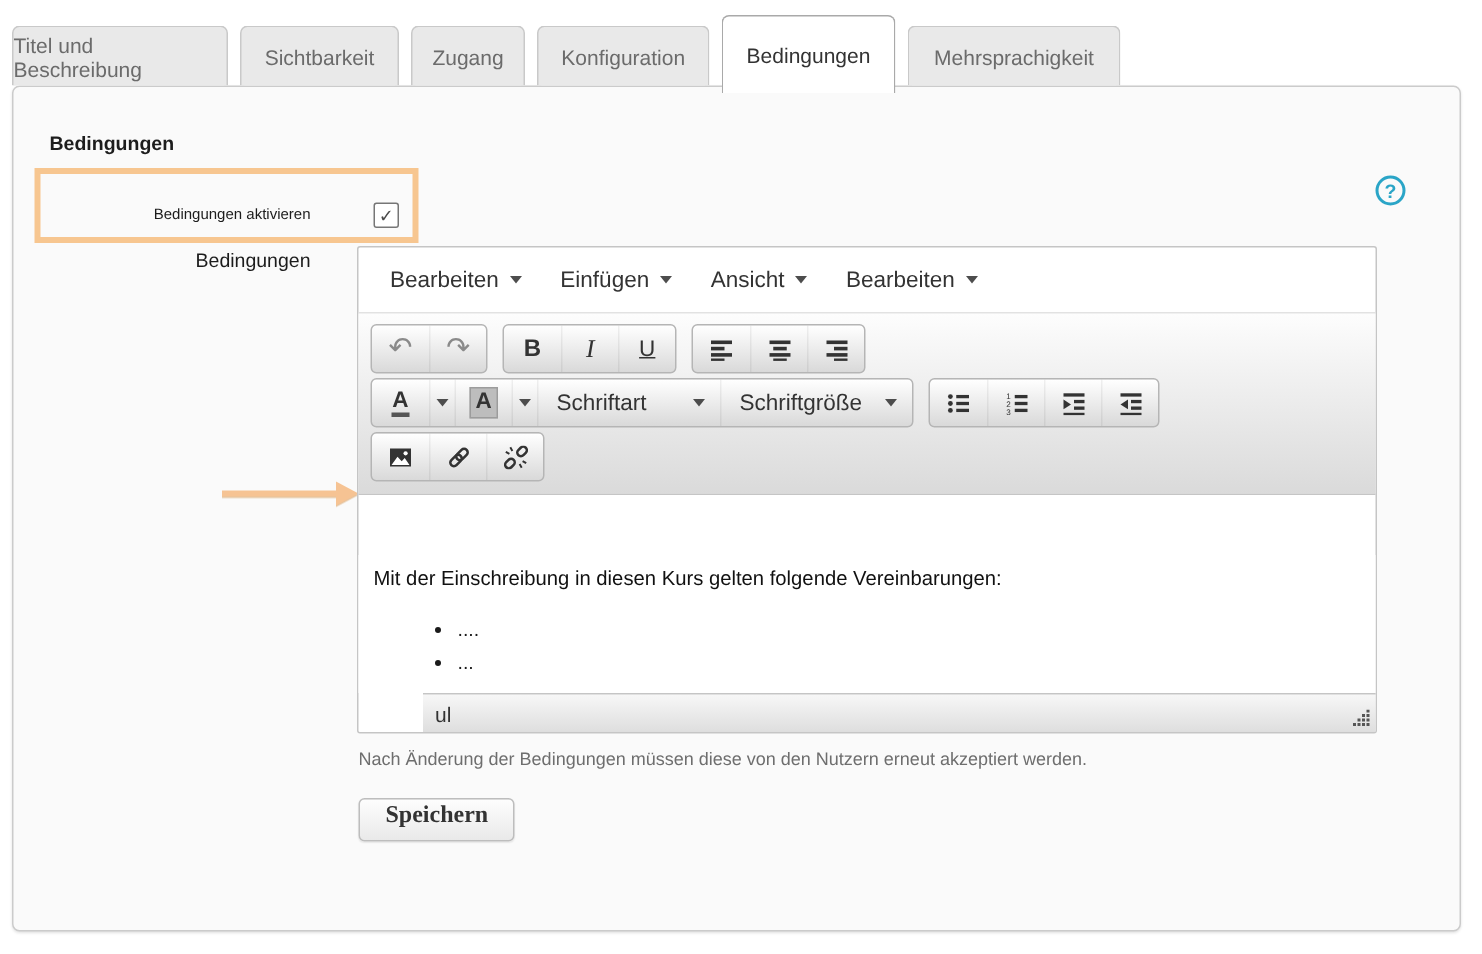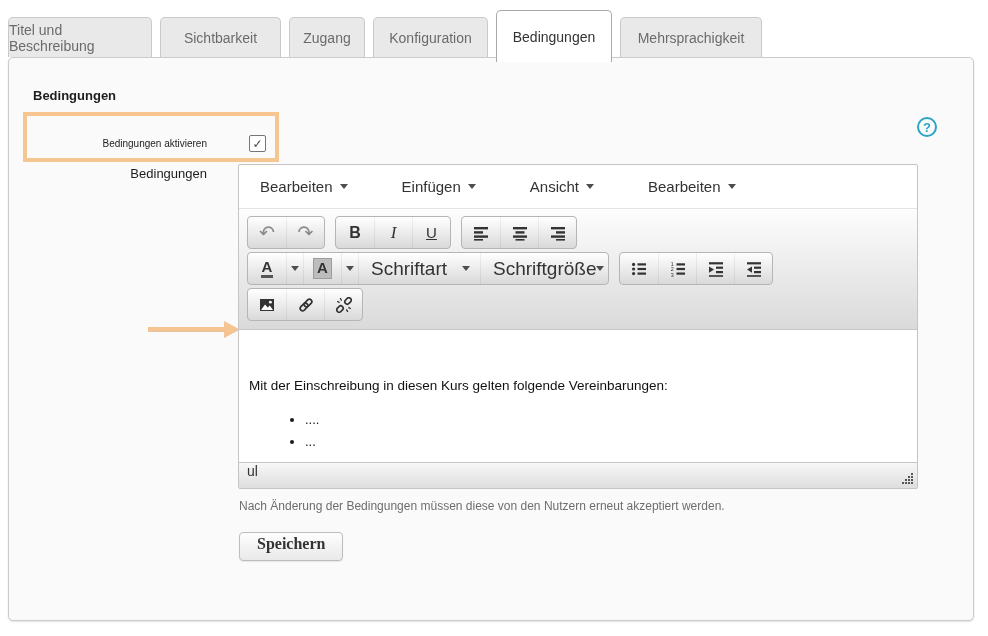--- a/index.html
+++ b/index.html
@@ -6,21 +6,21 @@
   html,body { background:#fff; }
   body { font-family:"Liberation Sans", sans-serif; }
   .stage { position:relative; width:988px; height:636px; background:#fff; overflow:hidden; }
 
   
   .tabbar { position:absolute; left:8px; top:10px; height:47px; display:flex; align-items:flex-end; gap:8px; z-index:3; }
   .tab { background:#e9e9e9; border:1px solid #c9c9c9; border-bottom:none; border-radius:5px 5px 0 0;
          color:#6b6b6b; font-size:14px; height:40px; display:flex; align-items:center; justify-content:center;
          cursor:pointer; }
   .tab.active { background:#fff; border-color:#a9a9a9; color:#333; height:52px; margin-bottom:-5px; z-index:4; }
-  .tab-1{width:144px}.tab-2{width:121px}.tab-3{width:76px}.tab-4{width:115px}.tab-5{width:116px}.tab-6{width:142px}
+  .tab-1{width:144px}.tab-2{width:106px}.tab-3{width:76px}.tab-4{width:115px}.tab-5{width:116px}.tab-6{width:142px}
 
   
   .panel { position:absolute; left:8px; top:57px; width:966px; height:564px; background:#fafafa;
            border:1px solid #cbcbcb; border-radius:5px; box-shadow:0 1px 2px rgba(0,0,0,.12); z-index:1; }
   .panel-heading { position:absolute; left:24px; top:30px; font-size:13px; font-weight:bold; color:#1d1d1d; }
 
   .help-icon { position:absolute; left:908px; top:59px; width:20px; height:20px; border:2px solid #2aa5c7;
                border-radius:50%; color:#2aa5c7; font-weight:bold; font-size:13px; display:flex;
                align-items:center; justify-content:center; cursor:pointer; }
 
@@ -38,49 +38,49 @@
   
   .arrow-line { position:absolute; left:139px; top:269px; width:78px; height:4px; background:#f6c393;
                 filter:drop-shadow(0 1px 0 rgba(214,150,80,.55)); }
   .arrow-head { position:absolute; left:215px; top:263px; width:0; height:0;
                 border-top:8px solid transparent; border-bottom:8px solid transparent;
                 border-left:15px solid #f6c393; filter:drop-shadow(0 1px 0 rgba(214,150,80,.55)); }
 
   
   .editor { position:absolute; left:229px; top:106px; width:680px; height:325px; background:#fff;
             border:1px solid #c5c5c5; border-radius:2px; display:flex; flex-direction:column; }
-  .menubar { height:43px; display:flex; align-items:center; padding-left:8px; flex:none;gap:28px; }
+  .menubar { height:43px; display:flex; align-items:center; padding-left:8px; flex:none; }
   .menu-item { display:flex; align-items:center; gap:7px; padding:0 13px; font-size:15px; color:#333;
                height:100%; cursor:pointer; }
   .caret { width:0; height:0; border-left:4px solid transparent; border-right:4px solid transparent;
            border-top:5px solid #4d4d4d; }
   .toolbars { background:linear-gradient(180deg,#fdfdfd,#dadada); border-top:1px solid #e2e2e2;
               border-bottom:1px solid #c5c5c5; padding:4px 6px 5px; flex:none; }
   .tb-row { display:flex; gap:10px; margin:3px 2px; }
   .btn-group { display:flex; align-items:stretch; border:1px solid #b5b5b5; border-radius:4px;
                background:linear-gradient(180deg,#fff,#d9d9d9); overflow:hidden; }
   .tbtn { min-width:38px; height:31px; display:flex; align-items:center; justify-content:center;
           color:#333; cursor:pointer; }
   .tbtn + .tbtn { border-left:1px solid rgba(0,0,0,.06); }
   .tbtn.narrow { min-width:17px; }
   .glyph-undo { font-size:19px; color:#8a8a8a; line-height:1; }
   .glyph-b { font-weight:bold; font-size:16px; }
   .glyph-i { font-style:italic; font-family:"Liberation Serif", serif; font-size:17px; }
   .glyph-u { text-decoration:underline; font-size:15px; }
   .fore-a { font-weight:bold; font-size:15px; border-bottom:3px solid #555; line-height:1.1; padding:0 1px; }
   .back-a { font-weight:bold; font-size:15px; background:#bdbdbd; border:1px solid #9c9c9c; padding:0 3px; line-height:1.25; }
   .select-like { display:flex; align-items:center; justify-content:space-between; padding:0 10px 0 12px;
-                 font-size:19px; color:#333; cursor:pointer; border-left:1px solid rgba(0,0,0,.06); }
+                 font-size:15px; color:#333; cursor:pointer; border-left:1px solid rgba(0,0,0,.06); }
   .sel-font { width:122px; } .sel-size { width:128px; }
   .edit-area { flex:1; background:#fff; padding:8px 10px; font-size:13.5px; color:#111; overflow:hidden;margin-top:40px; }
   .edit-area ul { margin-top:16px; padding-left:56px; }
   .edit-area li { font-size:13px; line-height:22px; color:#1a1a1a; }
   .statusbar { height:26px; flex:none; border-top:1px solid #c5c5c5;
-               background:linear-gradient(180deg,#f7f7f7,#dedede); display:flex; align-items:flex-start;
-               position:relative; }
+               background:linear-gradient(180deg,#f7f7f7,#dedede); display:flex; align-items:center;
+               position:relative;margin-left:43px; }
   .status-path { font-size:14px; color:#333; padding-left:8px; }
   .resize-grip { position:absolute; right:3px; bottom:3px; cursor:se-resize; line-height:0; }
 
   .note { position:absolute; left:230px; top:441px; font-size:12px; color:#6e6e6e; }
   .save-btn { position:absolute; left:230px; top:474px; padding:2px 17px 7px;
               font-family:"Liberation Serif", serif; font-weight:bold; font-size:16px; color:#333;
               background:linear-gradient(180deg,#fefefe,#e9e9e9); border:1px solid #bdbdbd; border-radius:4px;
               box-shadow:0 1px 1px rgba(0,0,0,.08); cursor:pointer; }
 
   svg.ticon { display:block; }

